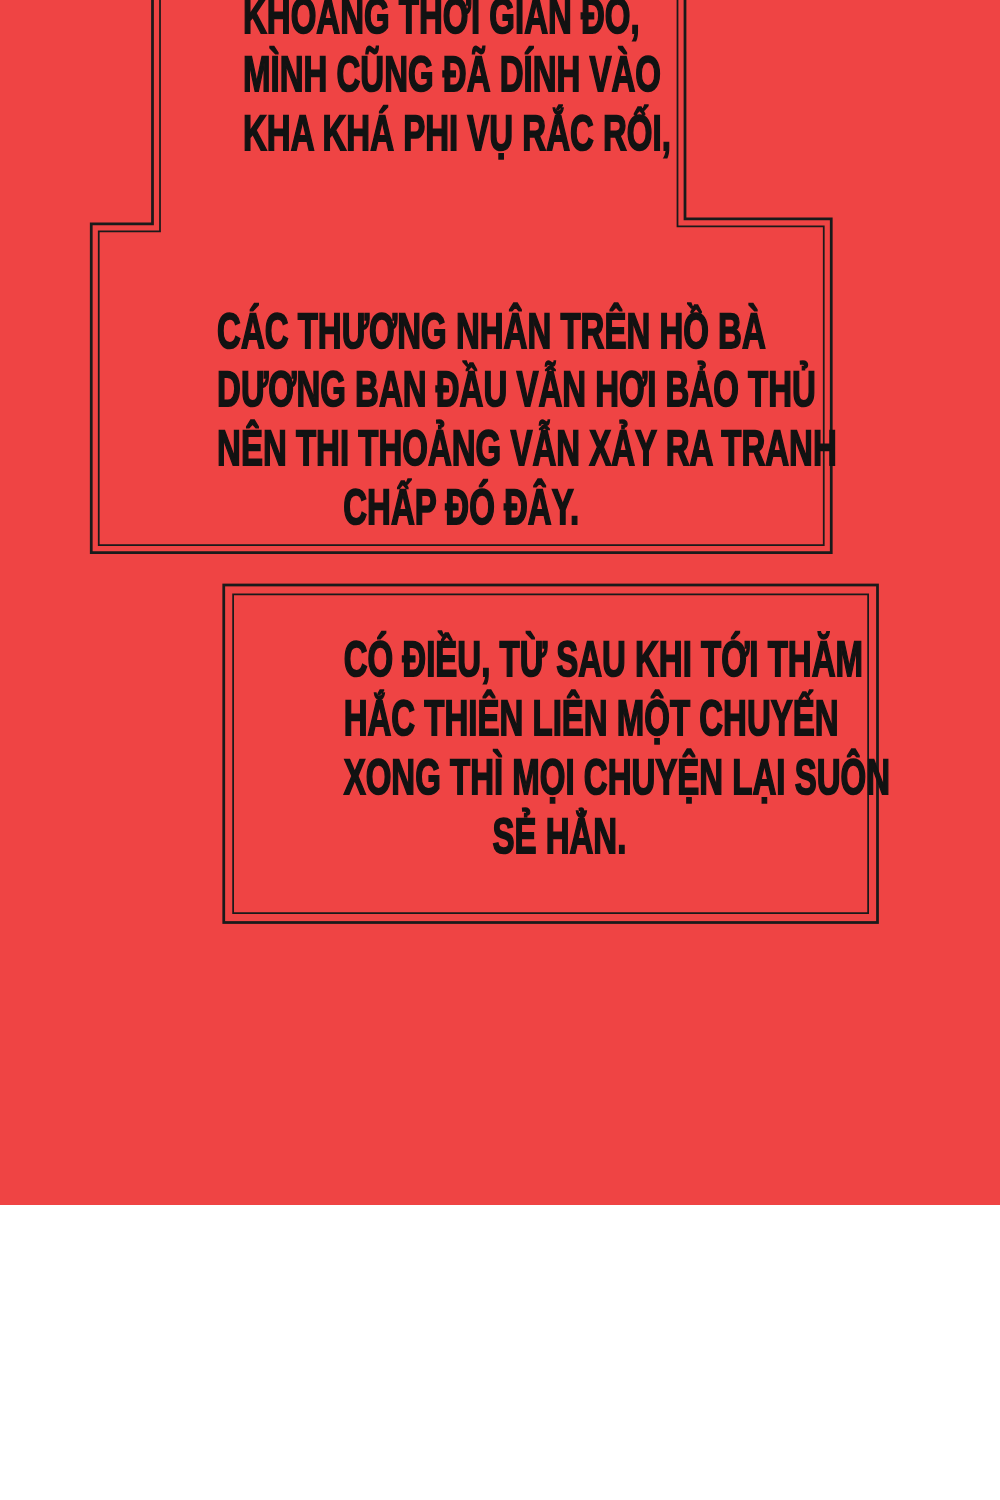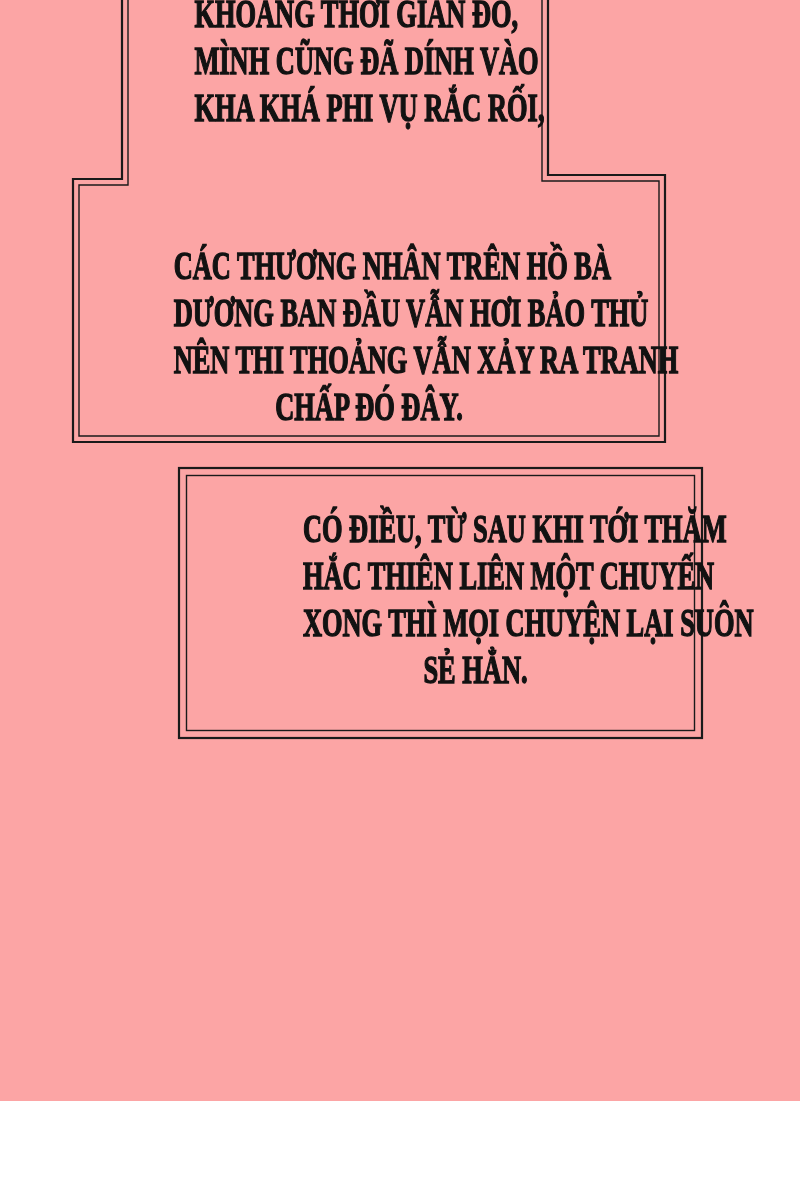--- a/index.html
+++ b/index.html
@@ -3,24 +3,24 @@
 <meta charset="utf-8">
 <style>
   html, body {
     margin: 0;
     padding: 0;
     background: #ffffff;
   }
   #canvas {
     position: relative;
     width: 800px;
-    height: 1101px;
-    background: #fca5a5;
+    height: 964px;
+    background: #ef4444;
     overflow: hidden;
-    font-family: Liberation Serif, serif;
+    font-family: Liberation Sans, sans-serif;
   }
   .caption-borders {
     position: absolute;
     left: 0;
     top: 0;
   }
   .caption-text {
     position: absolute;
     color: #121212;
     font-weight: 700;
@@ -31,21 +31,21 @@
     letter-spacing: 0px;
   }
   .caption-line {
     display: block;
     white-space: nowrap;
     transform: scaleX(0.66);
     transform-origin: 50% 50%;
   }
   #caption1-text { left: 122px; top: -10px; width: 426px; }
   #caption2-text { left: 73px;  top: 217px; width: 592px; margin-top: 25px; }
-  #caption3-text { left: 174px; top: 505px; width: 523px; padding-left: 40px; }
+  #caption3-text { left: 186px; top: 505px; width: 523px; }
 </style>
 </head>
 <body>
 
 <div id="canvas">
 
   <svg class="caption-borders" width="800" height="780" viewBox="0 0 800 780">
 
     <path d="M 122 -10 L 122 179 L 73 179 L 73 442 L 665 442 L 665 175 L 548 175 L 548 -10" fill="none" stroke="#1a1a1a" stroke-width="2.2"></path>
     <path d="M 128 -10 L 128 185 L 79 185 L 79 436 L 659 436 L 659 181 L 542 181 L 542 -10" fill="none" stroke="#1a1a1a" stroke-width="1.4"></path>

